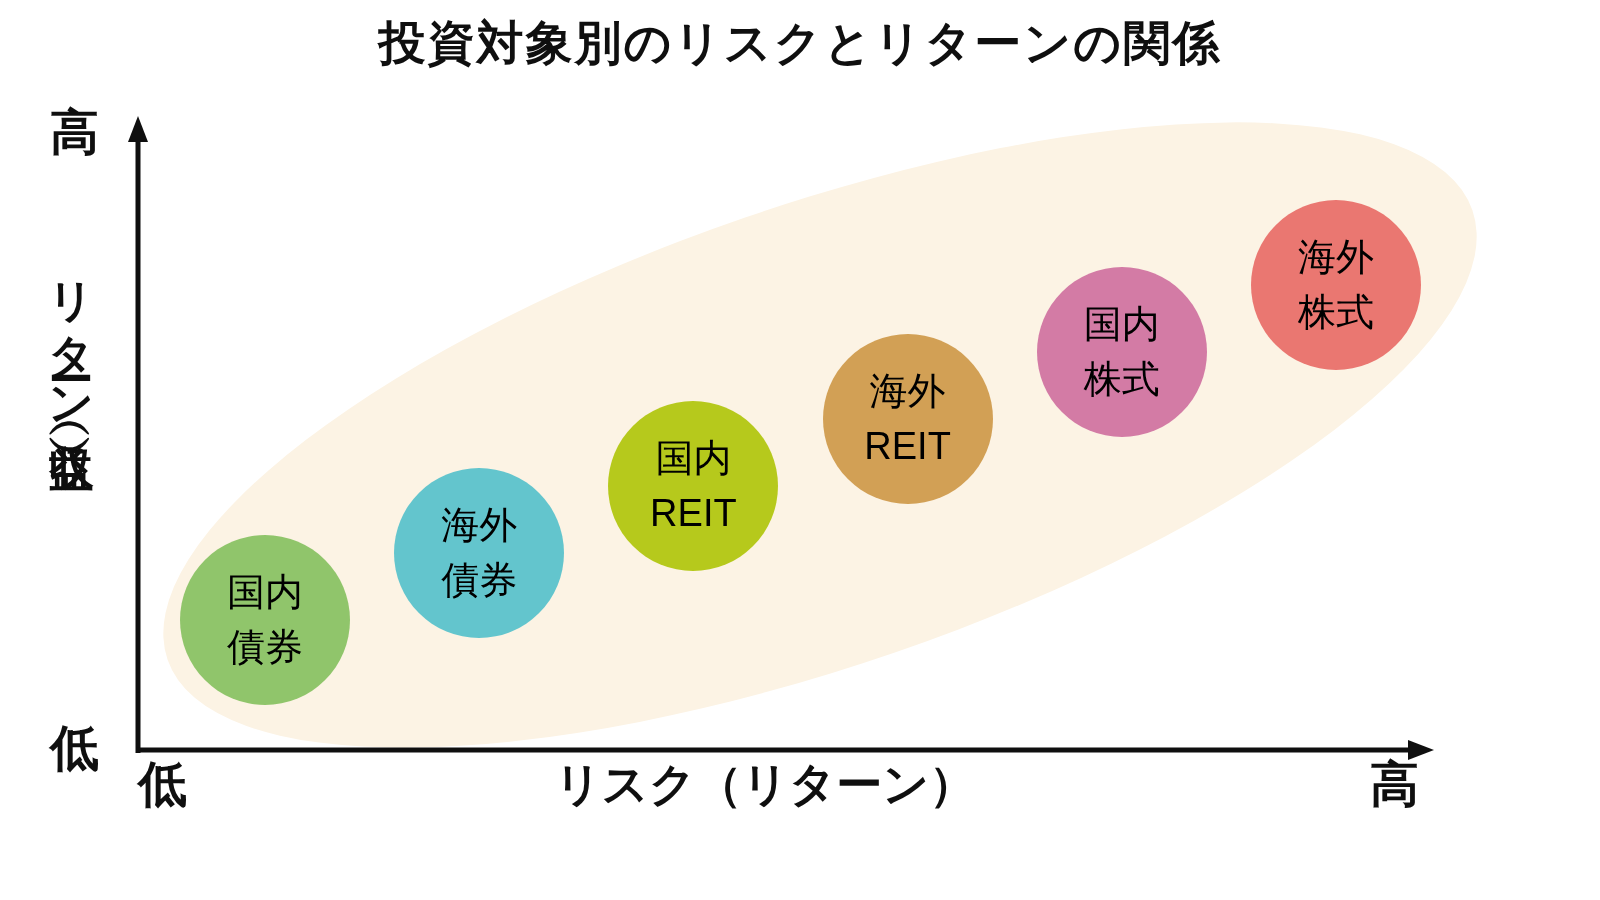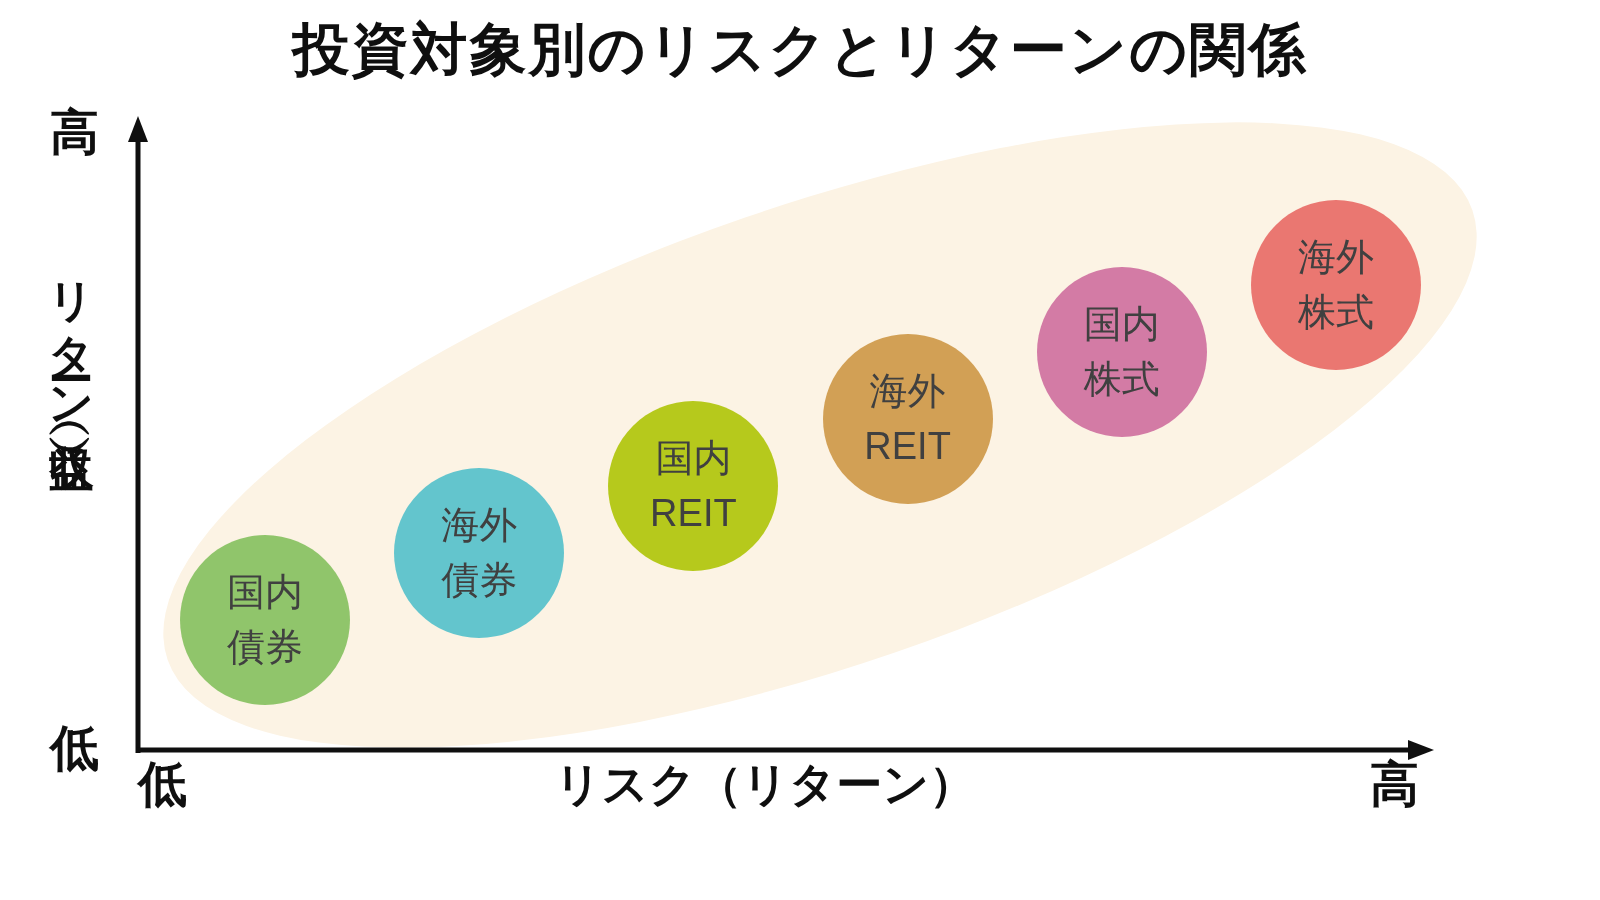--- a/index.html
+++ b/index.html
@@ -14,21 +14,21 @@
   .stage {
     position: relative;
     width: 1600px;
     height: 900px;
   }
   .title {
     position: absolute;
     left: 0; right: 0;
     top: 12px;
     text-align: center;
-    font-size: 57px;
+    font-size: 47px;
     font-weight: 700;
     color: #0f0f0f;
     letter-spacing: 2px;
   }
   .ellipse-bg {
     position: absolute;
     left: 130px;
     top: 205px;
     width: 1380px;
     height: 460px;
@@ -115,21 +115,21 @@
     width: 170px;
     height: 170px;
     border-radius: 50%;
     display: flex;
     flex-direction: column;
     align-items: center;
     justify-content: center;
     z-index: 3;
   }
   .bubble span {
-    color: #404040;
+    color: #000000;
     font-size: 38px;
     font-weight: 500;
     line-height: 1.45;
     white-space: nowrap;
   }
   .footnote {
     position: absolute;
     right: 76px;
     top: 842px;
     font-size: 25px;

